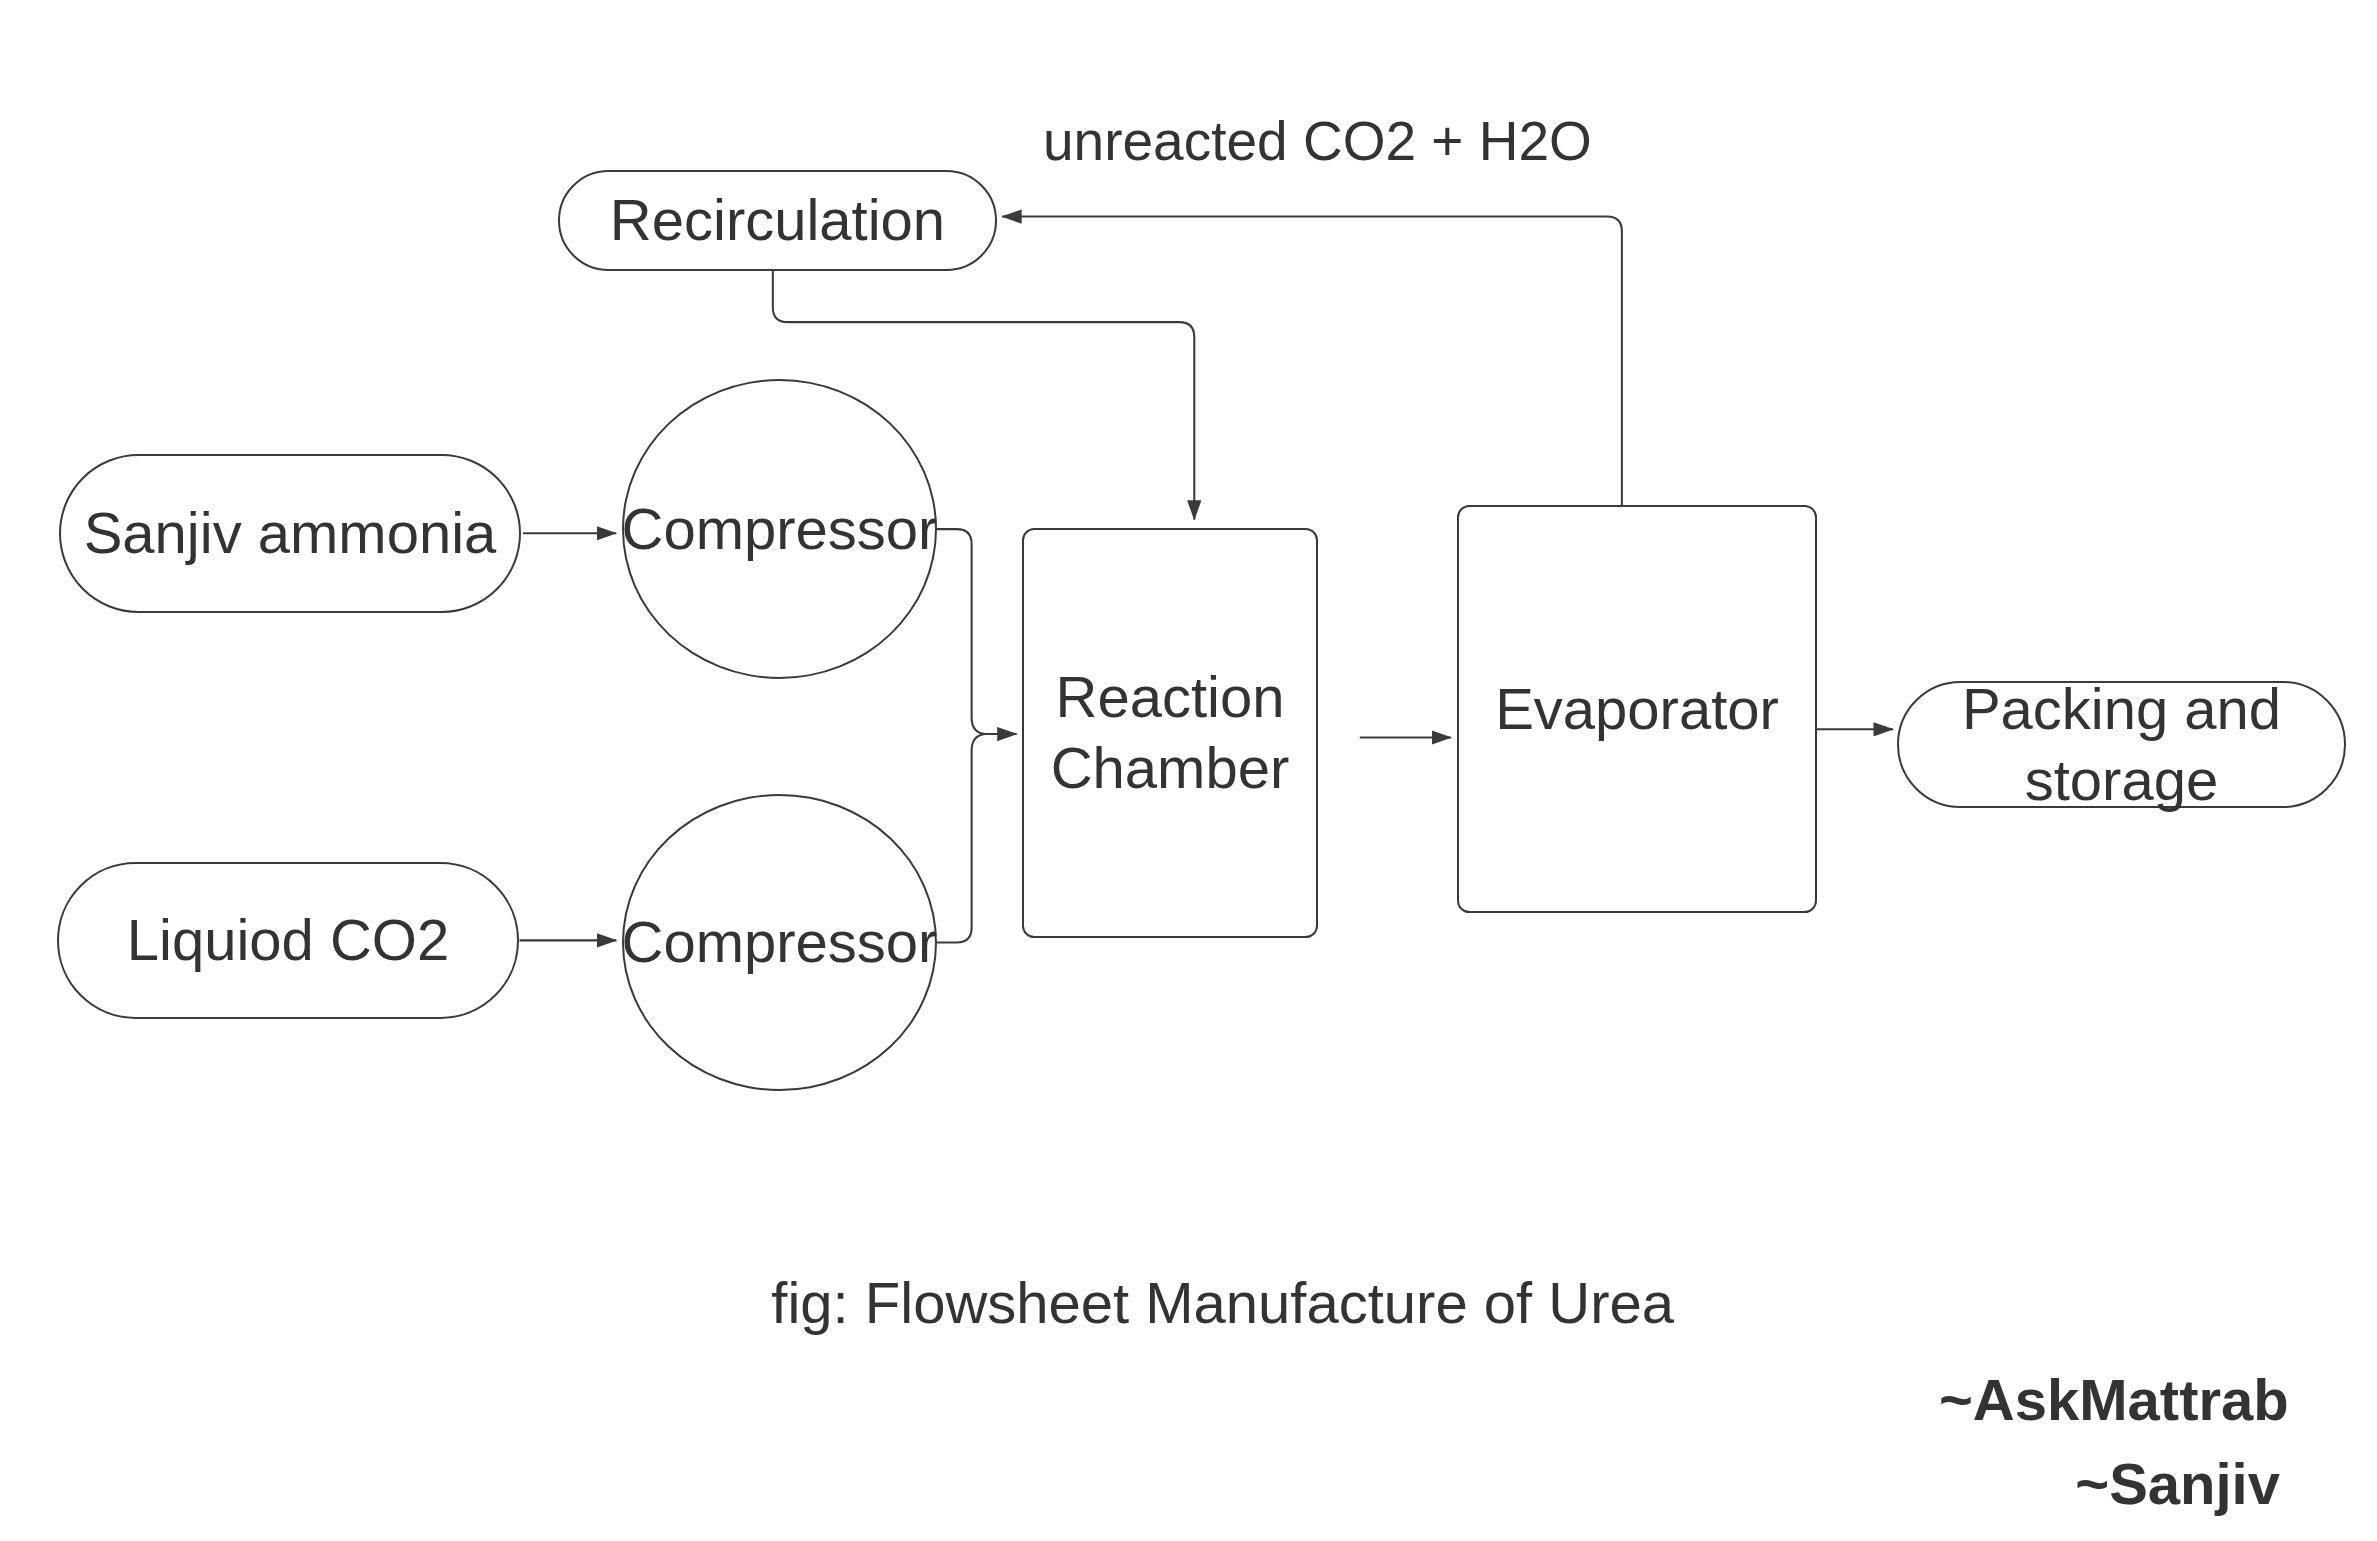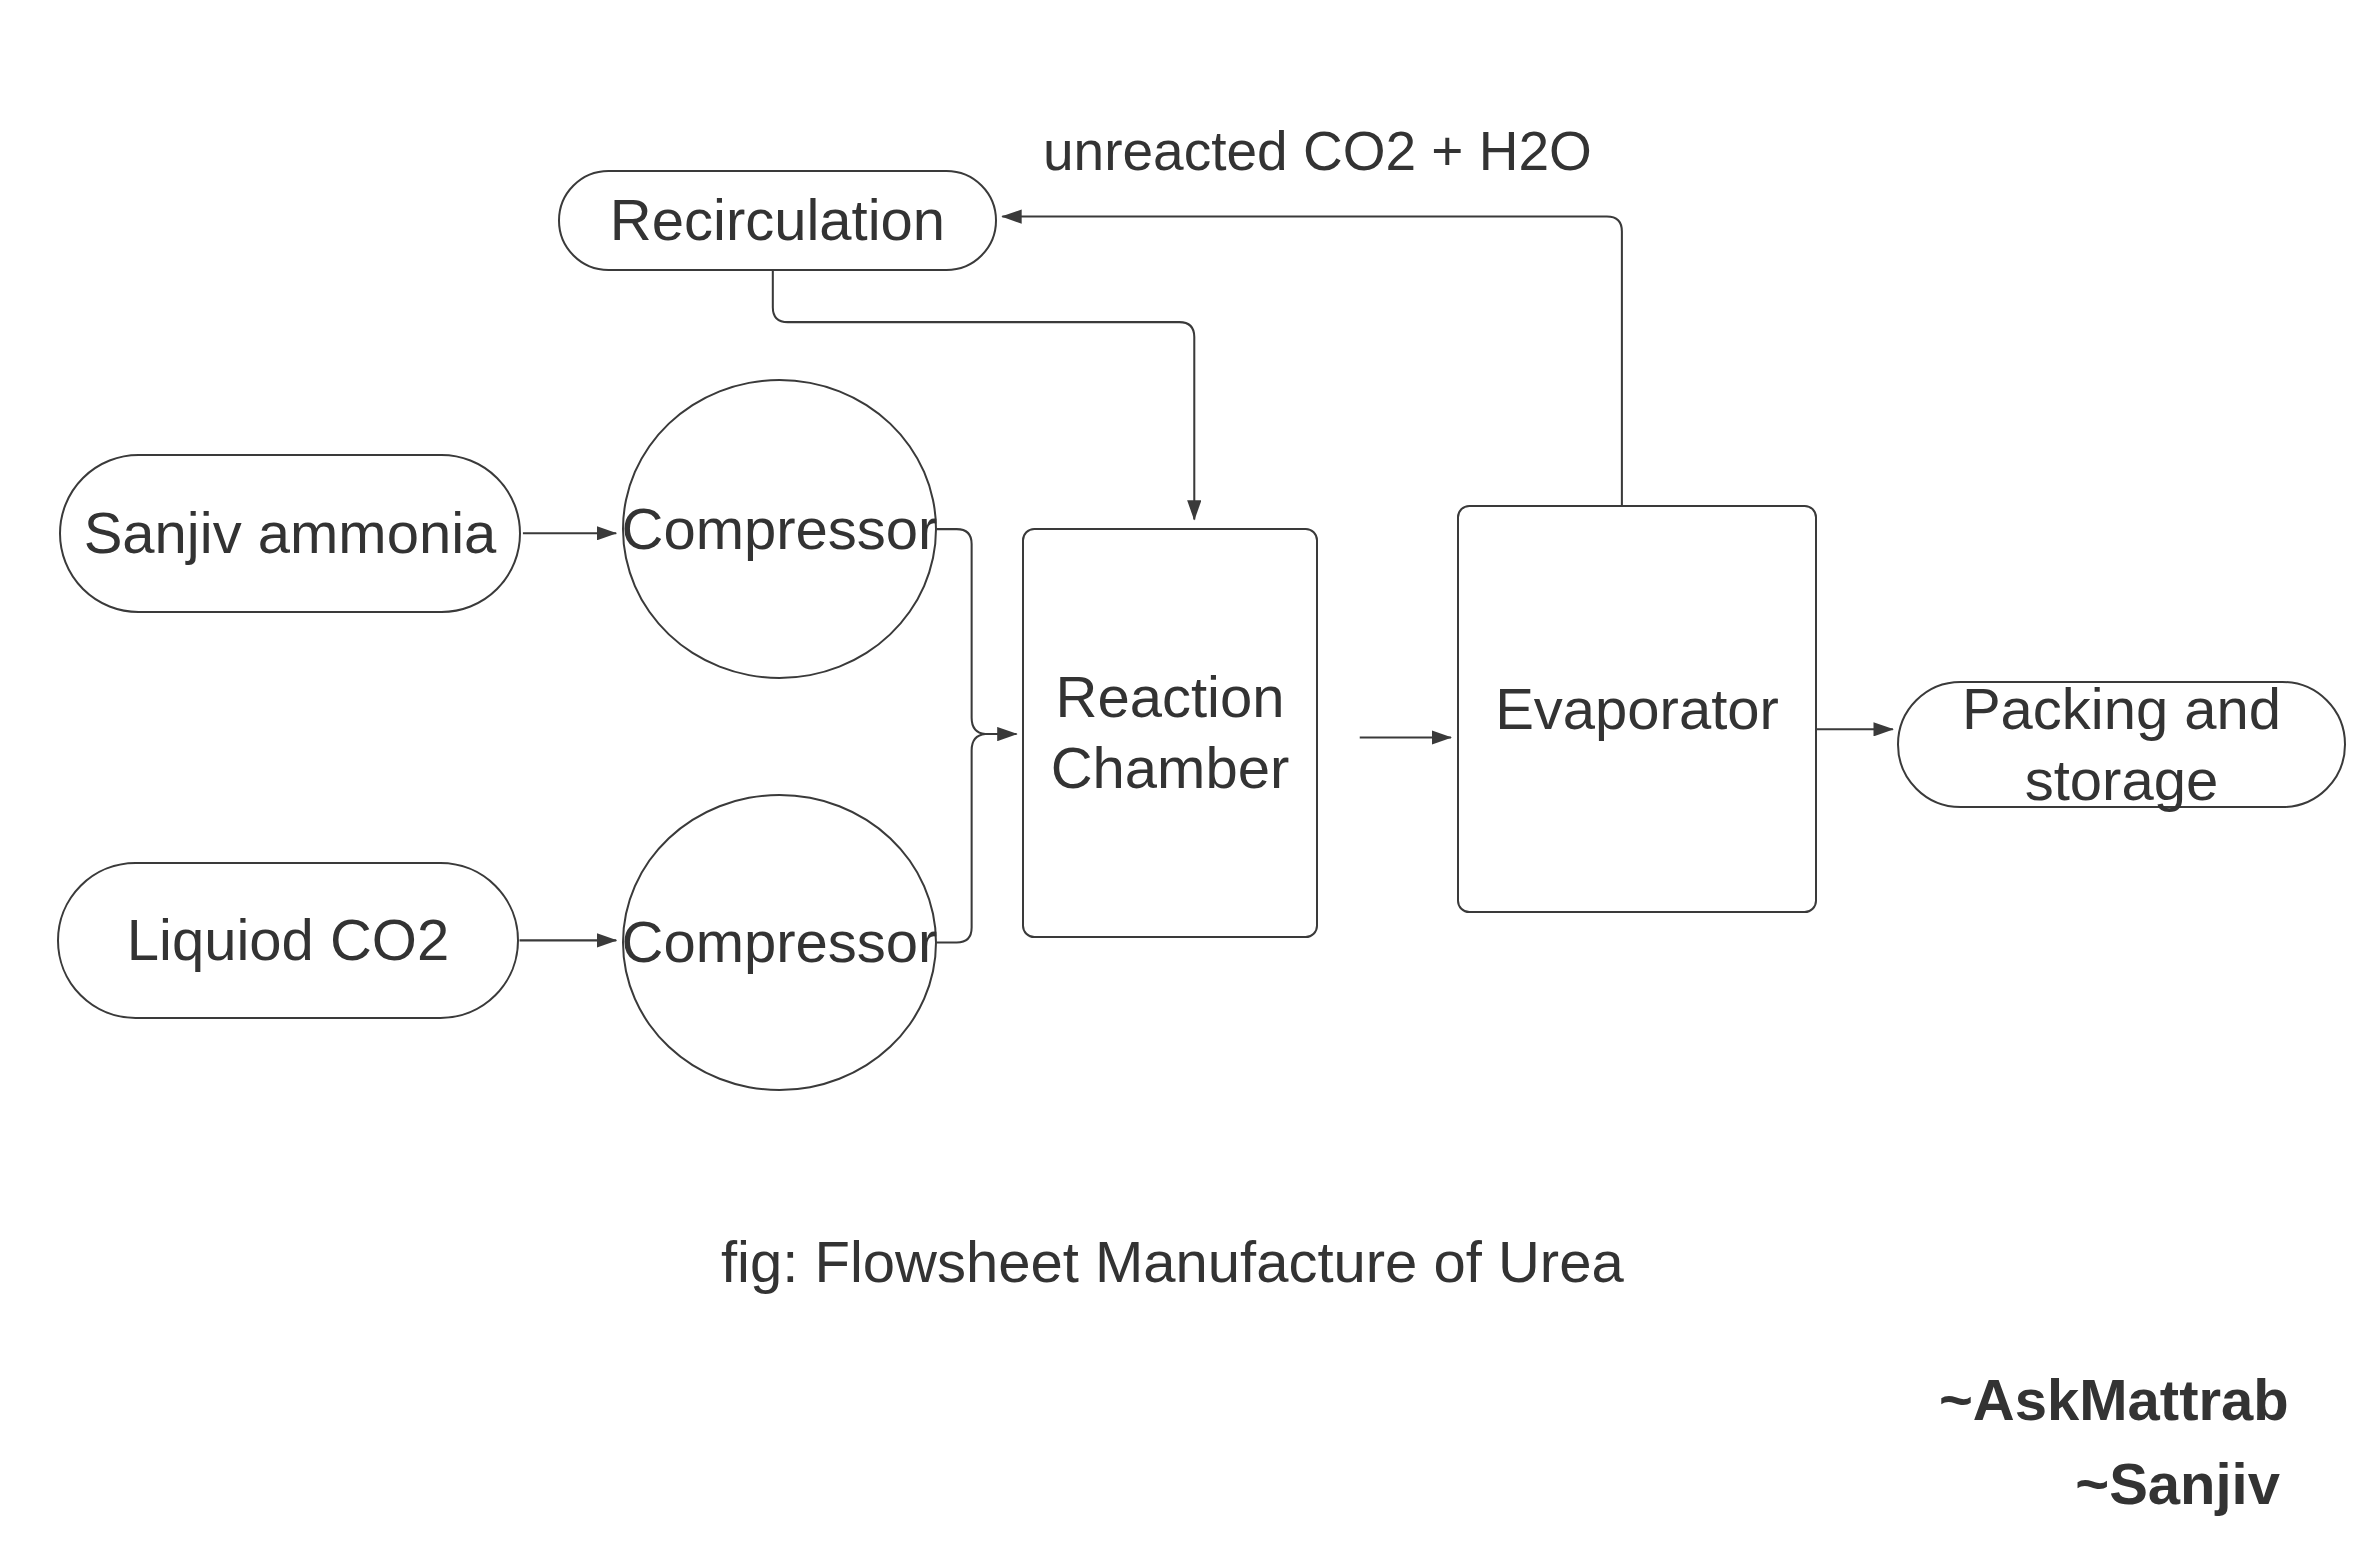--- a/index.html
+++ b/index.html
@@ -49,22 +49,22 @@
   .pill{border-radius:680px;justify-content:center;}
   .circle{border-radius:50%;}
   .box{border-radius:12.3px;}
   .freetext{
     position:absolute;
     font-size:58px;
     line-height:1.2;
     color:var(--text,#333);
     white-space:pre-line;
   }
-  .t-unreacted{left:1043px;top:118px;font-size:55px;}
-  .t-caption{left:721px;top:1227px;width:953px;text-align:left;}
+  .t-unreacted{left:1043px;top:108px;font-size:55px;}
+  .t-caption{left:721px;top:1268px;width:953px;text-align:right;}
   .t-attribution{left:1939px;top:1358px;width:341px;text-align:right;line-height:84px;font-weight:bold;}
 </style>
 </head>
 <body>
 
 <div class="stage">
 
   <svg class="edges" viewBox="0 0 3491 2263" aria-hidden="true">
     <defs>
       <marker id="arrowhead" viewBox="0 0 10 7" refX="9.5" refY="3.5" markerWidth="10" markerHeight="7" orient="auto-start-reverse">

